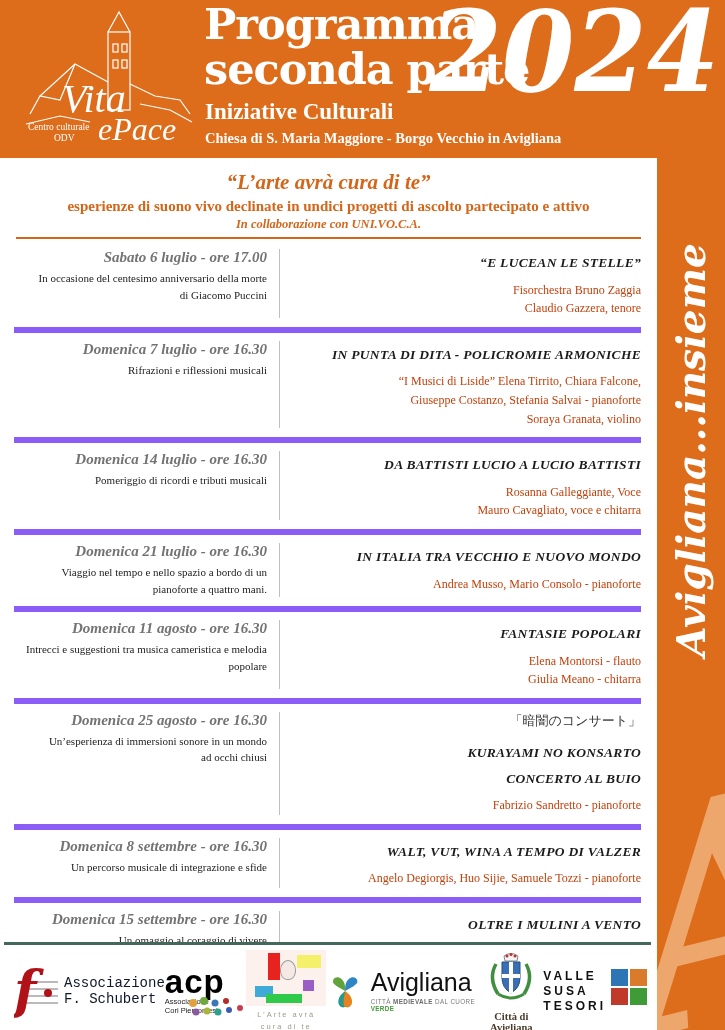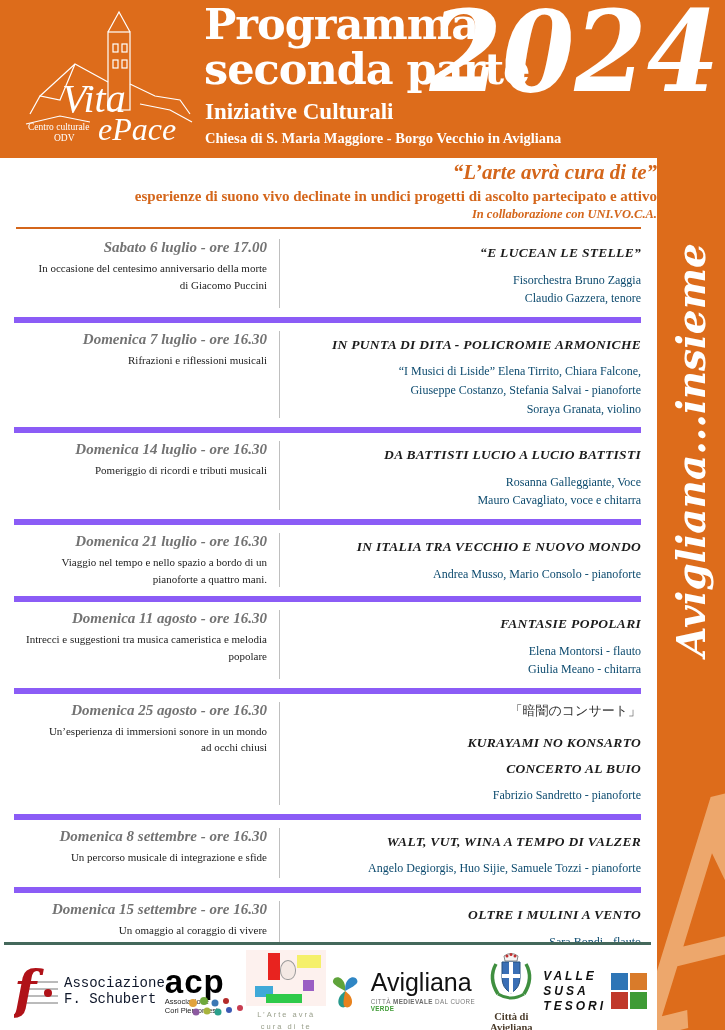--- a/index.html
+++ b/index.html
@@ -25,37 +25,37 @@
     font-family:"DejaVu Serif", serif; font-weight:bold; font-style:italic;
     font-size:39px; color:#fff; letter-spacing:0px;
   }
   .band-ornament {
     position:absolute; top:600px; left:-38px;
     font-family:"DejaVu Serif", serif; font-style:italic; font-weight:bold;
     font-size:300px; line-height:1; color:#eda76c; transform:rotate(-14deg);
   }
   
   .content { position:absolute; top:158px; left:0; width:657px; height:872px; display:flex; flex-direction:column; }
-  .intro { text-align:right; padding-top:2px; color:#d4661b; }
+  .intro { text-align:center; padding-top:12px; color:#d4661b; }
   .intro-title { font-size:21px; font-weight:bold; font-style:italic; }
   .intro-sub { font-size:15px; font-weight:bold; margin-top:3px; }
   .intro-collab { font-size:12.5px; font-weight:bold; font-style:italic; margin-top:2px; }
   .orange-rule { border:none; border-top:2px solid #d4661b; margin:5px 16px 0 16px; }
   
   .events { flex:1; margin:2px 16px 0 14px; overflow:hidden; }
   .ev-row { display:flex; border-top:6px solid #8b5cf6; padding:8px 0 9px 0; }
   .ev-row:first-child { border-top:none; }
   .ev-left { width:266px; text-align:right; padding-right:12px; border-right:1px solid #bfbfbf; }
   .ev-right { flex:1; padding-left:16px;text-align:right; }
   .ev-date { font-size:15px; font-weight:bold; color:#737373; margin-bottom:4px;font-style:italic; }
   .ev-note { font-size:11px; line-height:1.5; color:#222; white-space:pre-line; }
   .ev-title-jp { font-family:"DejaVu Sans", sans-serif; font-size:13px; color:#333; margin-bottom:10px; }
   .ev-title-jp:empty { display:none; }
   .ev-title { font-size:13.5px; font-weight:bold; font-style:italic; letter-spacing:0.3px; line-height:1.9; white-space:pre-line; margin-top:1px; }
-  .ev-performers { font-size:12px; line-height:1.55; white-space:pre-line; margin-top:5px; color:#0c4a6e; }
+  .ev-performers { font-size:12px; line-height:1.55; white-space:pre-line; margin-top:5px; color:#c2410c; }
   
   .footer { height:88px; position:relative; }
   .footer-rule { border:none; border-top:3px solid #44685b; margin:0 6px 0 4px; }
   .logos { display:flex; align-items:center; justify-content:space-between; padding:8px 10px 0 14px; height:84px; }
   .logo-item { display:flex; align-items:center; gap:6px; }
   .logo-label { font-family:Liberation Mono, monospace; font-size:14px; color:#0f172a; line-height:1.15; white-space:pre-line; }
   
   .schubert-mark { position:relative; width:44px; height:54px; }
   
   .acp { position:relative; width:100px; }
@@ -76,21 +76,21 @@
   
   .avig-text-col { display:flex; flex-direction:column; }
   .avig-name { font-family:"Liberation Sans", sans-serif; font-size:25px; color:#111; line-height:1; }
   .avig-tag { font-family:"Liberation Sans", sans-serif; font-size:6.3px; letter-spacing:0.4px; color:#7a7a7a; margin-top:3px; }
   .avig-tag b { color:#6a6a6a; }
   .avig-tag .green { color:#3f9b35; font-weight:bold; }
   
   .citta { text-align:center; }
   .citta-label { font-size:10.5px; font-weight:bold; color:#4a3b2a; margin-top:1px; }
   
-  .vst { display:flex; align-items:center; gap:5px;font-style:italic; }
+  .vst { display:flex; gap:5px; }
   .vst-words { font-family:"Liberation Sans", sans-serif; font-weight:bold; font-size:12px; letter-spacing:3px; line-height:1.25; color:#111; }
   .vst-grid { display:grid; grid-template-columns:17px 17px; grid-template-rows:17px 17px; gap:2px; }
   .vst-grid div { width:17px; height:17px; }
 </style>
 </head>
 <body>
 
 <div class="poster">
 
   <div class="header">

